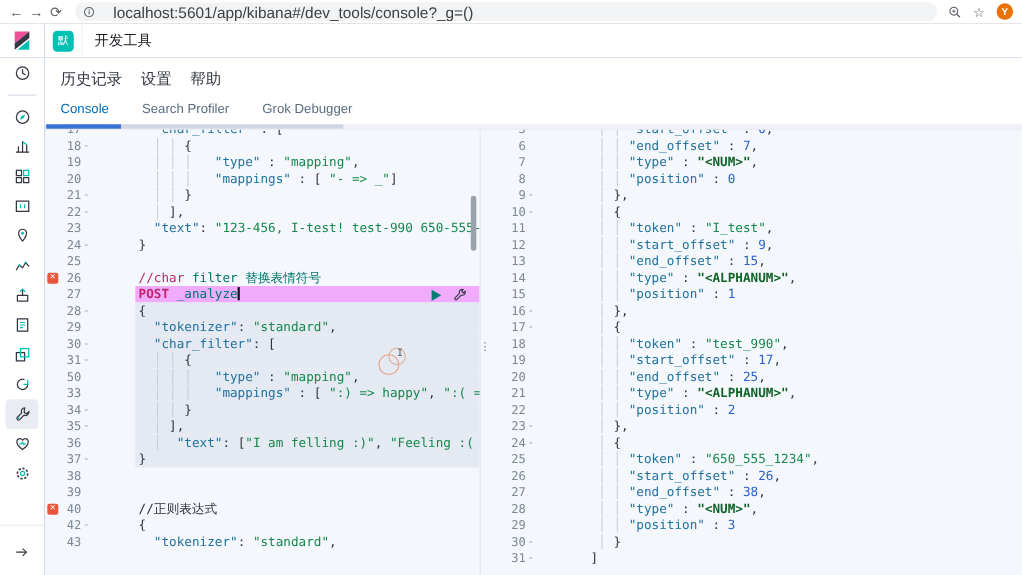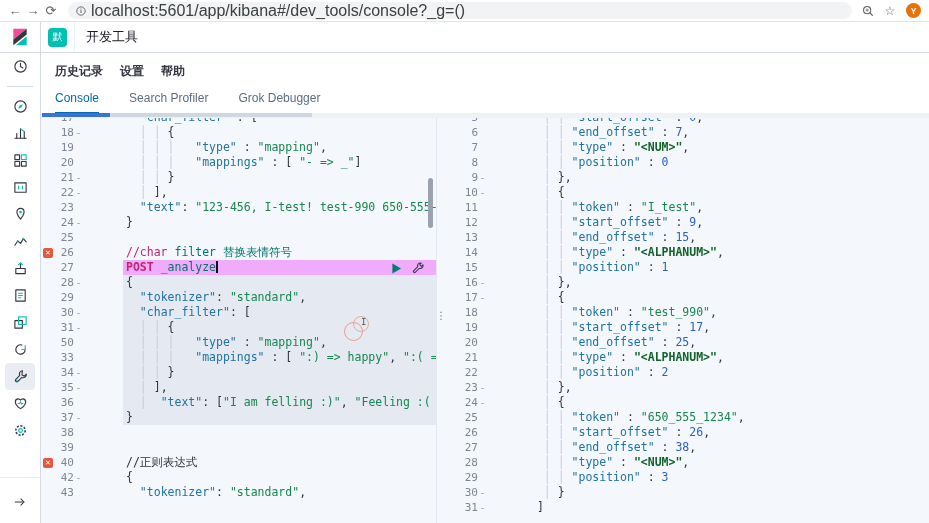--- a/index.html
+++ b/index.html
@@ -5,21 +5,21 @@
   html,body{margin:0;padding:0;background:#fff;font-family:"Liberation Sans",sans-serif;}
   #stage{position:relative;width:929px;height:523px;overflow:hidden;background:#fff;}
 
   
   .browser-bar{position:absolute;left:0;top:0;width:929px;height:22px;background:#fff;
     border-bottom:1px solid #e3e3e3;display:flex;align-items:center;box-sizing:border-box;padding:0 6px;}
   .nav-btn{width:18px;height:18px;display:flex;align-items:center;justify-content:center;
     color:#5f6368;font-size:13px;line-height:1;cursor:pointer;flex:none;}
   .url-pill{flex:1;height:17px;background:#f1f3f4;border-radius:9px;margin:0 10px 0 8px;
     display:flex;align-items:center;padding:0 8px;min-width:0;}
-  .url-text{font-size:16px;color:#3c4043;white-space:nowrap;overflow:hidden;margin-left:5px;}
+  .url-text{font-size:14px;color:#3c4043;white-space:nowrap;overflow:hidden;margin-left:17px;}
   .chrome-right{display:flex;align-items:center;gap:7px;flex:none;padding-right:2px;}
   .avatar{width:15px;height:15px;border-radius:50%;background:#e8710a;color:#fff;font-size:9px;
     display:flex;align-items:center;justify-content:center;font-weight:bold;flex:none;}
 
   
   .app-header{position:absolute;left:0;top:22px;width:929px;height:31px;background:#fff;
     border-bottom:1px solid #d3dae6;display:flex;align-items:center;box-sizing:border-box;}
   .logo-cell{width:41px;height:100%;display:flex;align-items:center;justify-content:center;
     border-right:1px solid #d3dae6;box-sizing:border-box;flex:none;}
   .space-cell{width:34px;height:100%;display:flex;align-items:center;justify-content:center;
@@ -36,21 +36,21 @@
   .sb-item.selected{background:#e9edf3;}
   .sb-divider{width:26px;height:1px;background:#d3dae6;margin:6px 0;flex:none;}
   .sb-spacer{flex:1;}
   .sb-bottom{width:100%;border-top:1px solid #e6ebf2;display:flex;justify-content:center;
     padding:10px 0 8px;box-sizing:border-box;}
 
   
   .nav-area{position:absolute;left:41px;top:53px;width:888px;height:65px;background:#fff;
     border-bottom:1px solid #d3dae6;box-sizing:border-box;}
   .menu-row{display:flex;gap:17px;padding:10px 0 0 14px;}
-  .menu-link{font-size:12px;color:#343741;font-weight:700;cursor:pointer;}
+  .menu-link{font-size:14px;color:#343741;font-weight:400;cursor:pointer;}
   .tabs-row{display:flex;gap:30px;padding:11px 0 0 14px;}
   .tab{font-size:12px;color:#5a6d80;cursor:pointer;padding-bottom:7px;border-bottom:2px solid transparent;}
   .tab.active{color:#006bb4;border-bottom-color:#006bb4;}
 
   
   .editor-area{position:absolute;left:41px;top:118px;width:888px;height:405px;background:#f4f7fb;}
   .hscroll-strip{position:absolute;left:0;top:-5px;width:888px;height:5px;background:#eef1f6;}
   .hscroll-track{position:absolute;left:1px;top:0;width:270px;height:4px;background:#cfd7e2;}
   .hscroll-thumb{position:absolute;left:1px;top:0;width:68px;height:4px;background:#3a73d6;cursor:pointer;}
 

